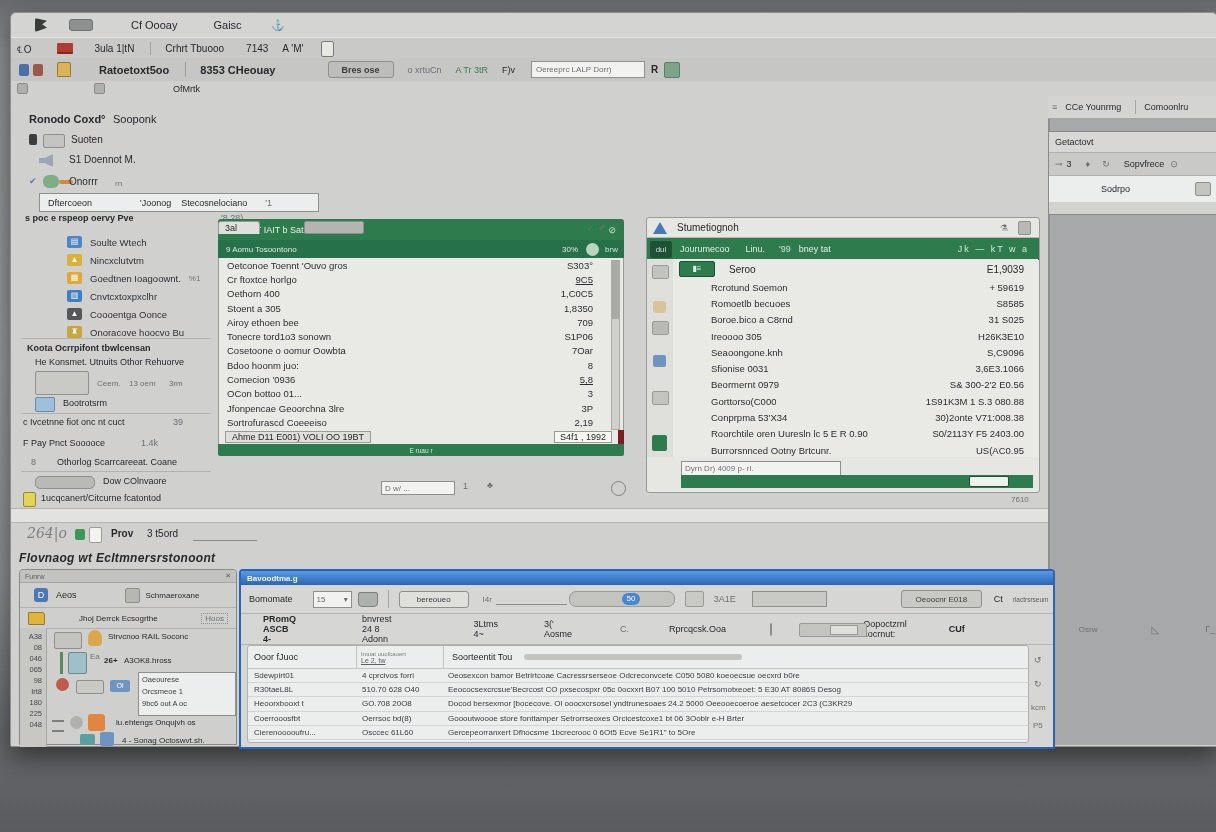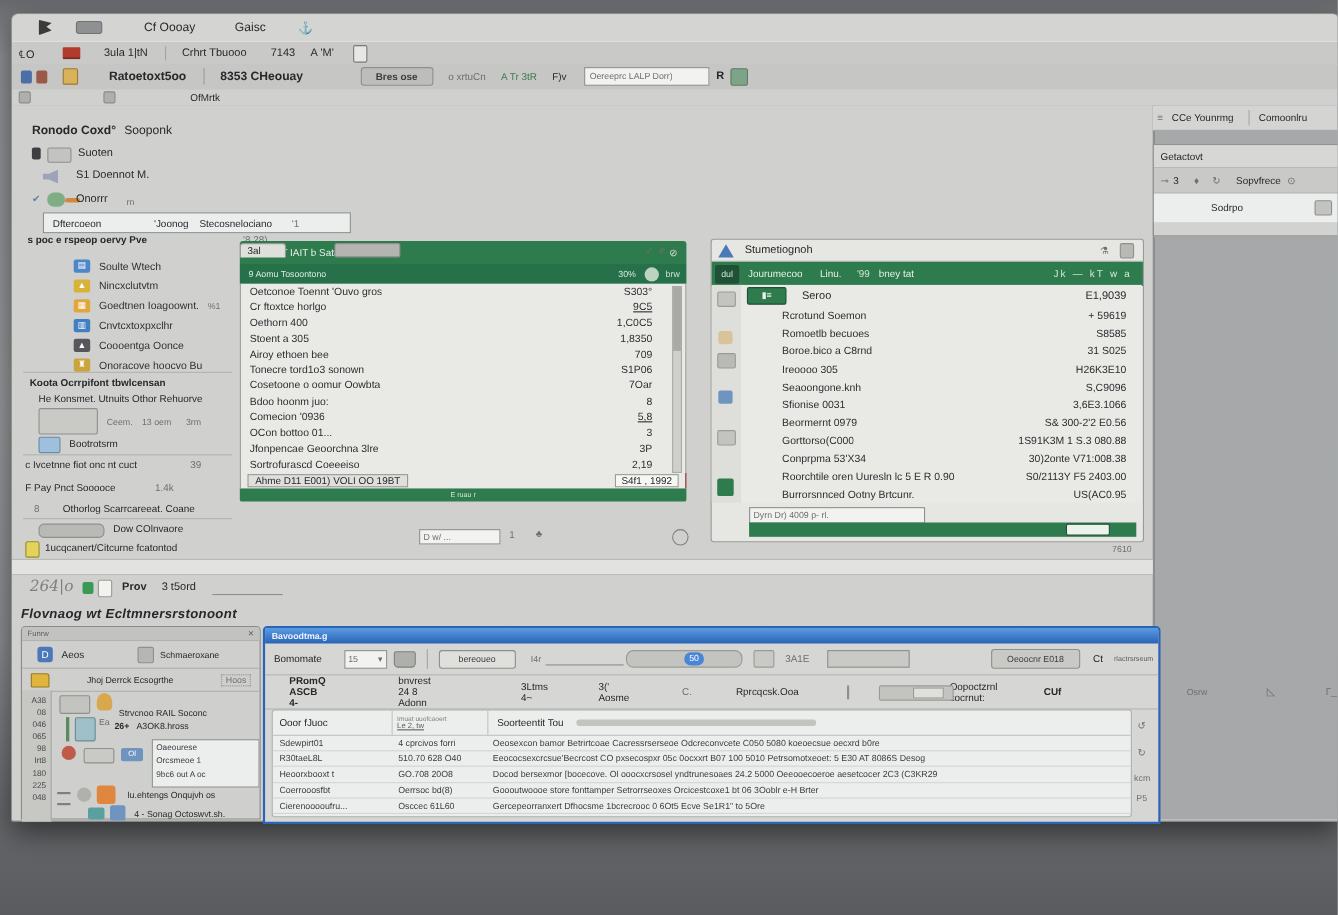--- a/index.html
+++ b/index.html
@@ -254,21 +254,21 @@
           <div class="w1row">
             <span class="lab">Jfonpencae Geoorchna 3lre</span>
             <span class="val">3P</span>
           </div>
 
           <div class="w1row">
             <span class="lab">Sortrofurascd Coeeeiso</span>
             <span class="val">2,19</span>
           </div>
         </div>
-      <div class="row wbody" style="height:14px;border-left:1px solid #9a9b99;border-right:1px solid #7f1d1d;">
+      <div class="row wbody" style="height:14px;border-left:1px solid #9a9b99;border-right:6px solid #7f1d1d;">
         <span class="t9 dk" style="margin-left:6px;border:1px solid #9a9b99;background:#dfe0dc;padding:0 6px;white-space:nowrap;">Ahme D11 E001) VOLI OO  19BT</span>
         <span class="t9 dk" style="margin-left:auto;margin-right:6px;background:#f6f7f3;border:1px solid #9a9b99;padding:0 5px;white-space:nowrap;">S4f1 , 1992</span>
       </div>
       <div class="row green1" style="height:12px;border-radius:0 0 2px 2px;">
         <span class="t8" style="color:#d8e8dc;margin:0 auto;font-size:6.5px;">E ruau r</span>
       </div>
     </div>
 
     <span class="abs field t8 dim" style="left:370px;top:468px;width:66px;height:12px;padding:0 3px;">D  w/ ...</span>
     <span class="abs t9 dim" style="left:452px;top:468px;">1</span>
@@ -404,21 +404,21 @@
           <div class="mini-num">065</div>
           <div class="mini-num">98</div>
           <div class="mini-num">Irt8</div>
           <div class="mini-num">180</div>
           <div class="mini-num">225</div>
           <div class="mini-num">048</div>
         </div>
       <div class="abs" style="left:26px;top:58px;width:189px;height:115px;">
         <span class="abs ic" style="left:8px;top:4px;width:26px;height:15px;background:#c3c4c0;border:1px solid #8f908c;"></span>
         <span class="abs ic" style="left:42px;top:2px;width:14px;height:16px;background:#d9a84e;border-radius:50% 50% 4px 4px;"></span>
-        <span class="abs t8 dk" style="left:62px;top:16px;">Strvcnoo RAIL Soconc</span>
+        <span class="abs t8 dk" style="left:62px;top:4px;">Strvcnoo RAIL Soconc</span>
         <span class="abs" style="left:14px;top:24px;width:3px;height:22px;background:#5a8a5e;"></span>
         <span class="abs ic" style="left:22px;top:24px;width:17px;height:20px;background:#9fc0c8;border:1px solid #6a8a92;"></span>
         <span class="abs t8 dim" style="left:44px;top:24px;">Ea</span>
         <span class="abs t8 b dk" style="left:58px;top:28px;">26+</span>
         <span class="abs t8 dk" style="left:78px;top:28px;">A3OK8.hross</span>
         <span class="abs ic" style="left:10px;top:50px;width:13px;height:13px;background:#c05a4a;border-radius:50%;"></span>
         <span class="abs ic" style="left:30px;top:52px;width:26px;height:12px;background:#c9cac6;border:1px solid #8f908c;"></span>
         <span class="abs ic" style="left:64px;top:52px;width:20px;height:12px;background:#6f94c0;border-radius:2px;color:#fff;font-size:7px;line-height:12px;">Ol</span>
         <div class="abs" style="left:92px;top:44px;width:96px;height:42px;background:#eceded;border:1px solid #8f908c;">
 

